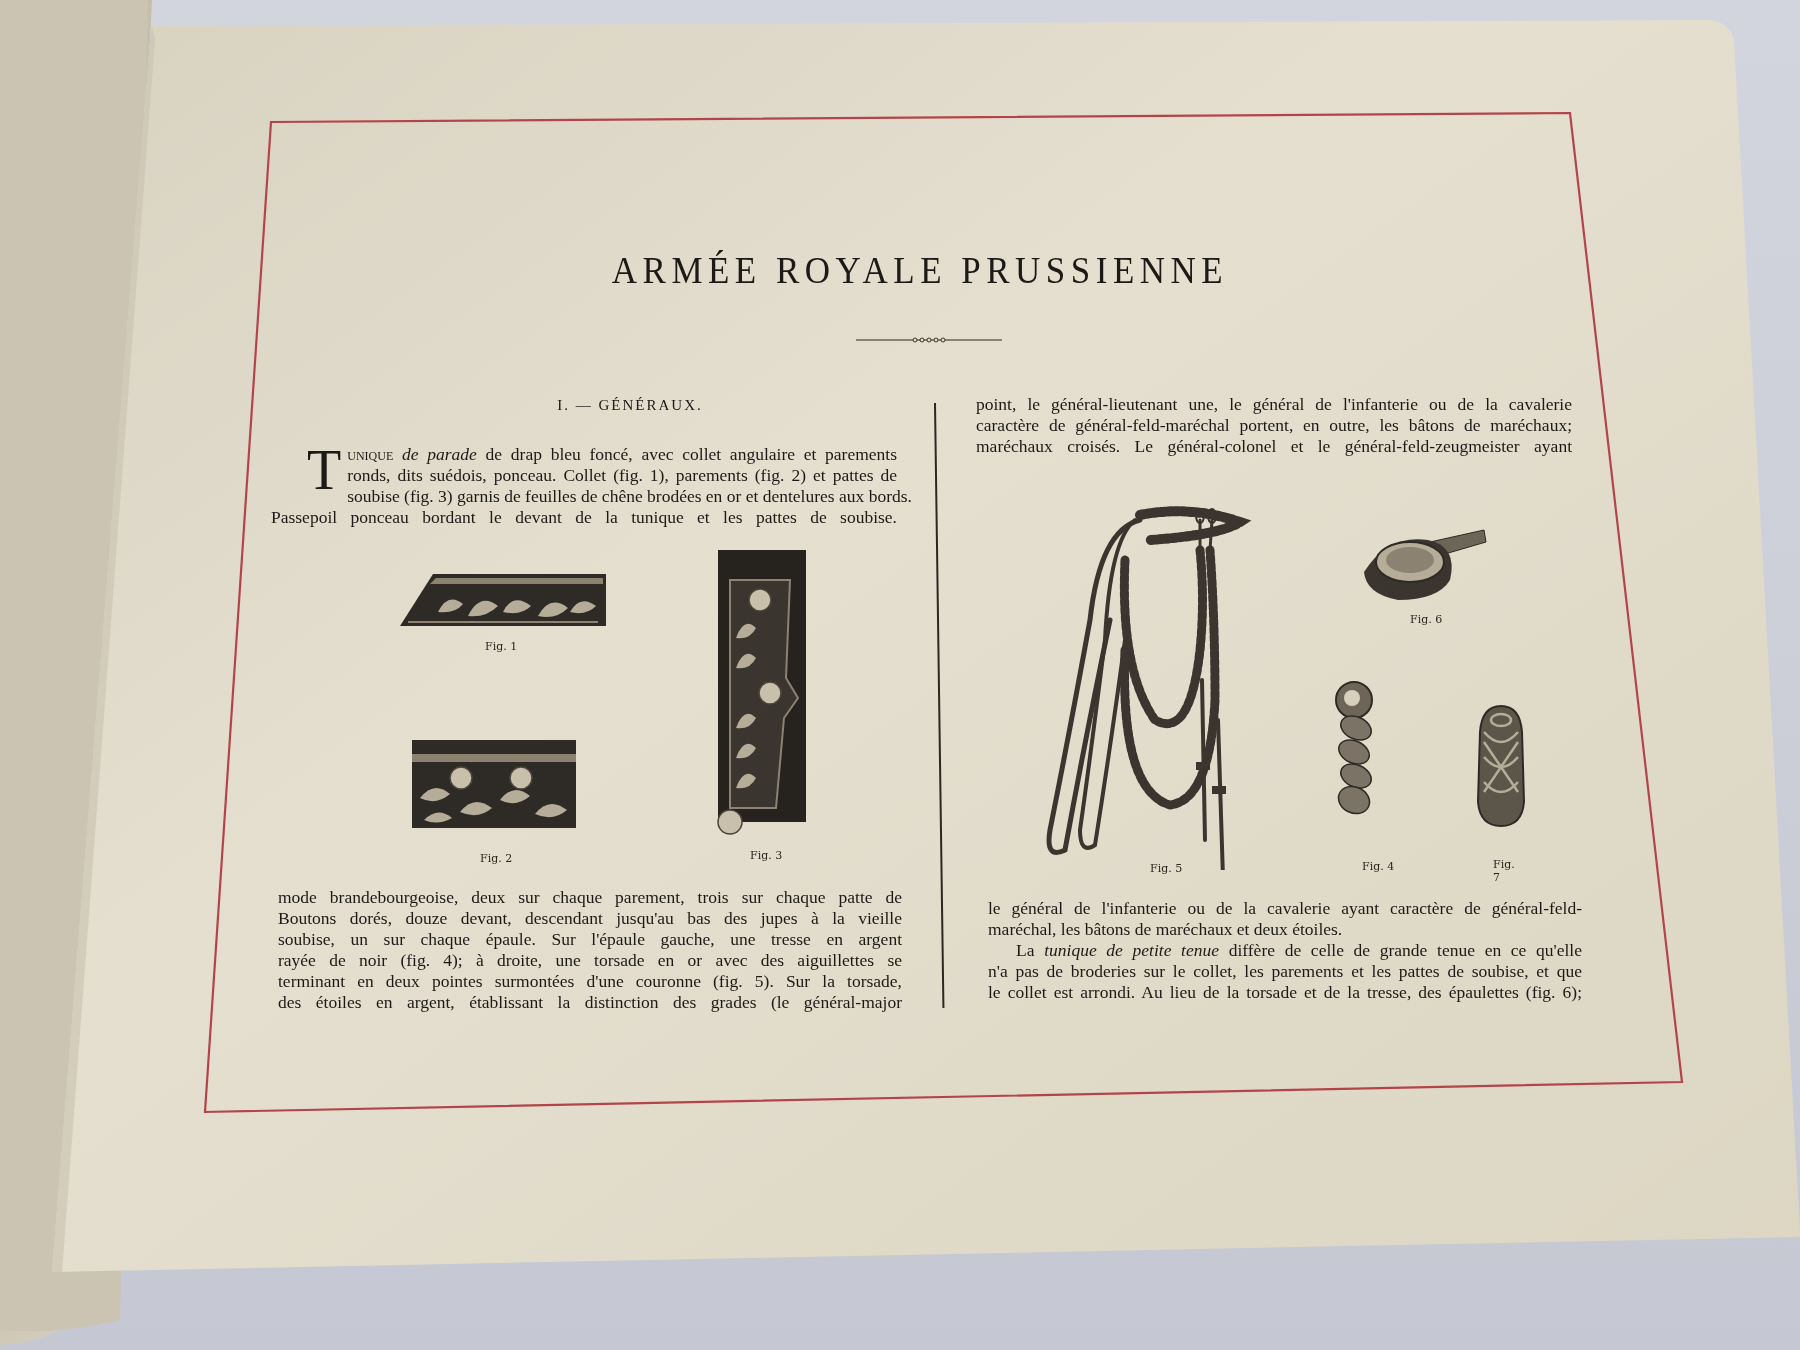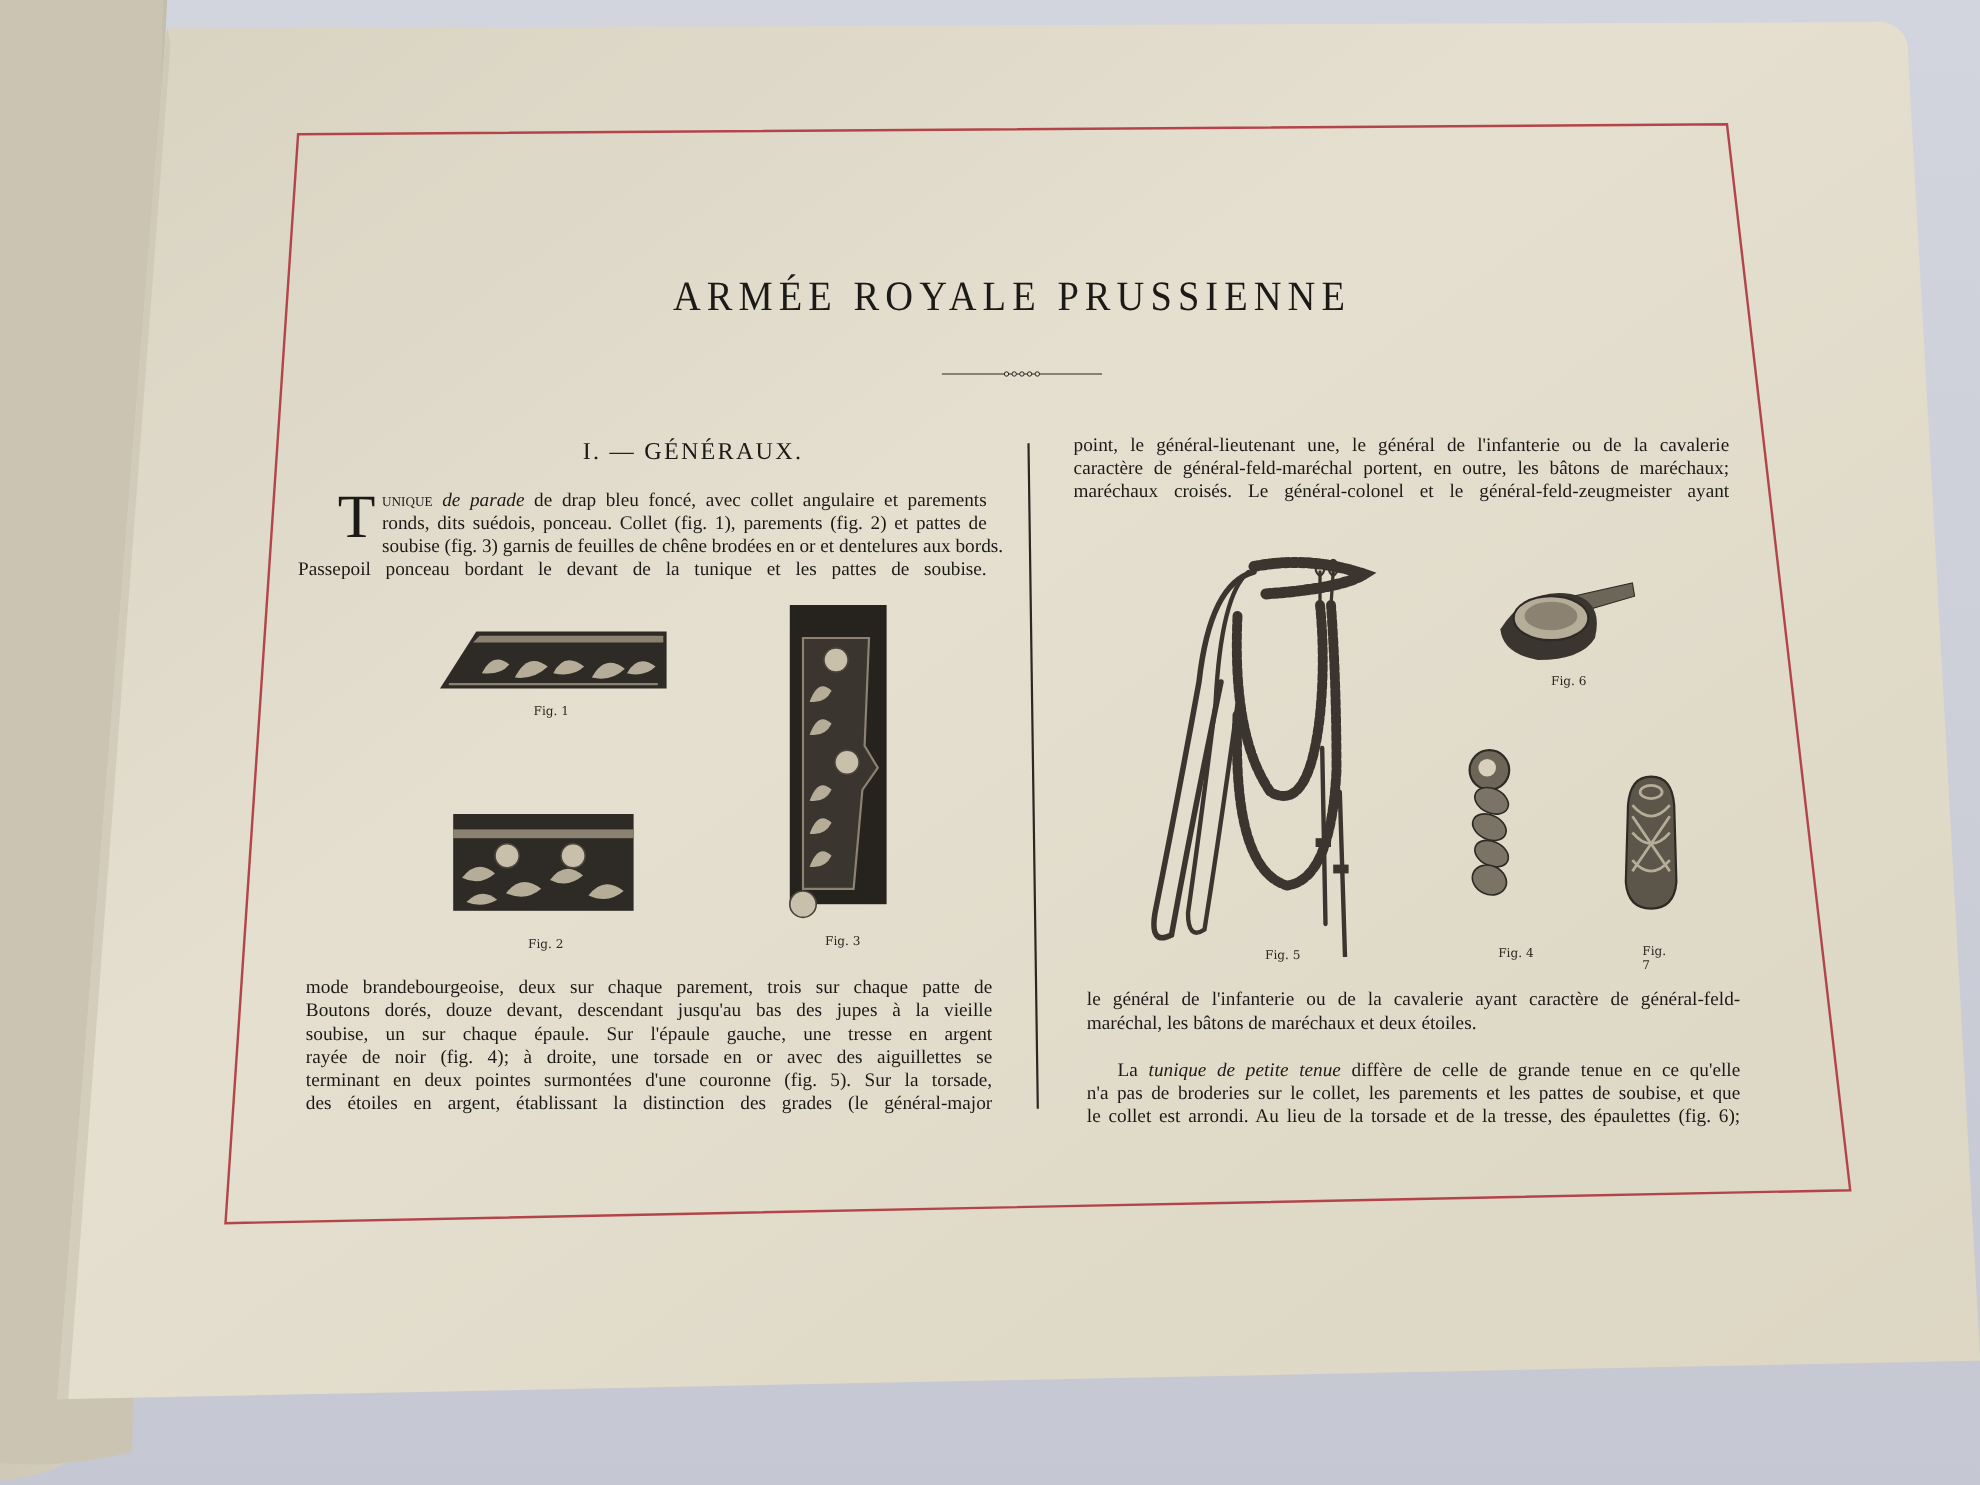--- a/index.html
+++ b/index.html
@@ -27,32 +27,32 @@
   .ornament {
     position: absolute; left: 856px; top: 336px; width: 146px; height: 8px;
   }
 
   .col { position: absolute; font-family: "Liberation Serif", serif; font-size: 17.5px; line-height: 21px; text-align: justify; }
   .col .line { display: block; text-align: justify; text-align-last: justify; white-space: nowrap; }
   .col .line.last { text-align-last: left; }
 
   .section-head {
     position: absolute; left: 500px; top: 397px; width: 260px; text-align: center;
-    font-family: "Liberation Serif", serif; font-size: 22px; letter-spacing: 2px;
+    font-family: "Liberation Serif", serif; font-size: 15px; letter-spacing: 2px;
   }
 
   .col-a { left: 307px; top: 444px; width: 590px; }
   .col-a .dropcap {
     float: left; font-size: 56px; line-height: 44px; margin: 4px 6px 0 0; font-family: "Liberation Serif", serif;
   }
   .col-a .smallcaps { font-variant: small-caps; }
   .col-b { left: 278px; top: 887px; width: 624px; }
   .col-c { left: 976px; top: 394px; width: 596px; }
   .col-d { left: 988px; top: 898px; width: 594px; }
-  .col-d .indent { padding-left: 28px; margin-top: 22px; }
+  .col-d .indent { padding-left: 28px; }
   em { font-style: italic; }
 
   .fig-label {
     position: absolute; font-family: "DejaVu Serif", serif; font-weight: normal;
     font-size: 11px; color: #2a2620;
   }
 
   .divider {
     position: absolute; left: 934px; top: 403px; width: 2px; height: 605px;
     background: #2b2822; transform: rotate(-0.8deg); transform-origin: top;

